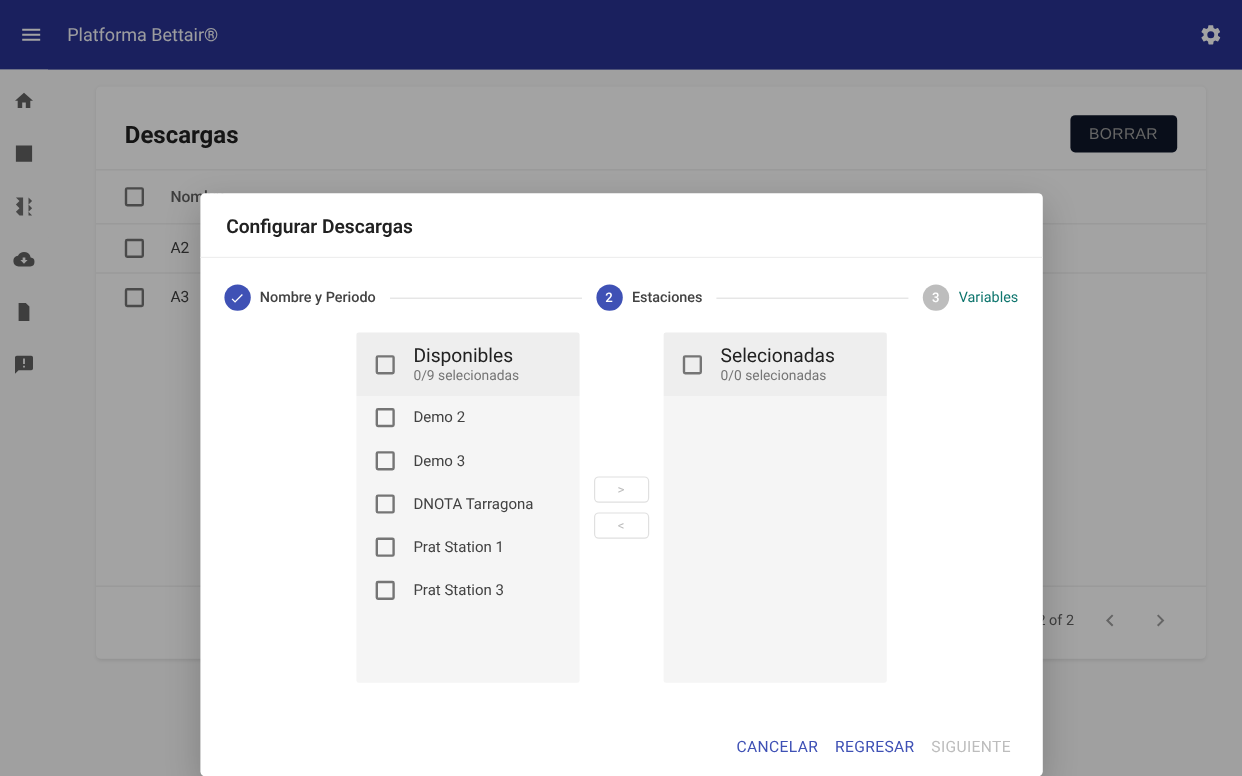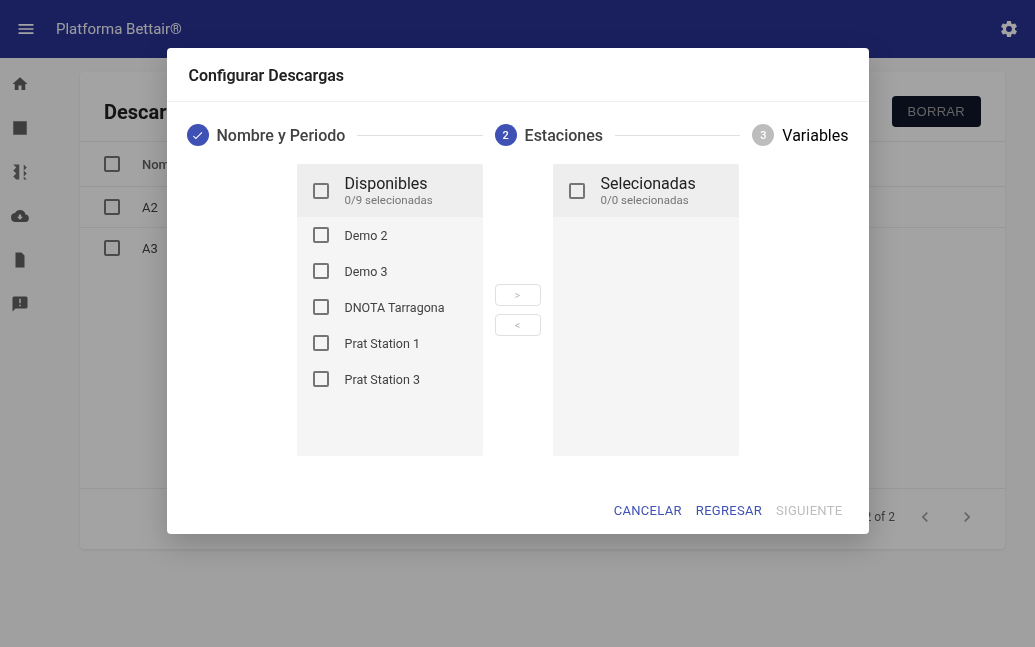--- a/index.html
+++ b/index.html
@@ -27,32 +27,32 @@
     .table-head { display:flex; align-items:center; padding: 14px 24px; border-top:1px solid #eee; font-size:13px; color:#616161; font-weight:500;}
     .table-row { display:flex; align-items:center; padding: 12px 24px; border-top:1px solid #eee; font-size:13px; color:#424242; cursor:pointer;}
     .table-row .cb, .table-head .cb { width:28px; display:flex; }
     .cb-box { width:16px; height:16px; border:2px solid #757575; border-radius:2px; }
     .cell-name { padding-left: 10px; }
     
     .table-footer { display:flex; justify-content:flex-end; align-items:center; padding: 16px 26px 0 24px; font-size:12px; color:#616161; gap:18px; border-top:1px solid #eee; margin-top:220px;}
     .table-footer .pager-btn { width:24px; height:24px; display:flex; align-items:center; justify-content:center; color:#9e9e9e; cursor:pointer;}
     
     
-    .scrim { position:absolute; inset:0; background: rgba(0,0,0,0.36); display:flex; align-items:flex-start; justify-content:center; padding-top: 48px;}
+    .scrim { position:absolute; inset:0; background: rgba(0,0,0,0.36); display:flex; align-items:flex-end; justify-content:center; padding-top: 48px;}
     .dialog { width: 702px; background:#fff; border-radius:4px; box-shadow: 0 10px 30px rgba(0,0,0,0.2); }
     .dialog-title { font-size:16px; font-weight:600; color:#212121; padding: 18px 22px 16px; border-bottom: 1px solid #eee;}
     
     .stepper { display:flex; align-items:center; padding: 22px 20px 18px; gap: 0; }
     .step { display:flex; align-items:center; gap:8px; }
     .step-circle { width:22px; height:22px; border-radius:50%; display:flex; align-items:center; justify-content:center; font-size:11px; color:#fff; font-weight:500;}
     .step-circle.done { background:#3f51b5; }
     .step-circle.active { background:#3f51b5; }
     .step-circle.pending { background:#bdbdbd; }
-    .step-label { font-size:16px; color:#424242; font-weight:500;}
-    .step-label.pending { color:#000000; font-weight:400;}
+    .step-label { font-size:12px; color:#424242; font-weight:500;}
+    .step-label.pending { color:#0f766e; font-weight:400;}
     .step-line { flex:1; height:1px; background:#e0e0e0; margin: 0 12px;}
     
     .transfer { display:flex; gap:12px; justify-content:center; padding: 0 20px 22px;}
     .list-box { width:186px; height:292px; background:#f5f5f5; border-radius:2px; overflow-y:auto;}
     .list-box::-webkit-scrollbar { width:0; }
     .list-header { display:flex; align-items:center; padding: 10px 16px; background:#eeeeee; position:sticky; top:0;}
     .list-header .cb-box { margin-right: 16px; }
     .list-header-text .t1 { font-size:16px; color:#212121; }
     .list-header-text .t2 { font-size:11.5px; color:#757575; }
     .list-item { display:flex; align-items:center; padding: 10px 16px; font-size:12.5px; color:#424242; cursor:pointer;}

